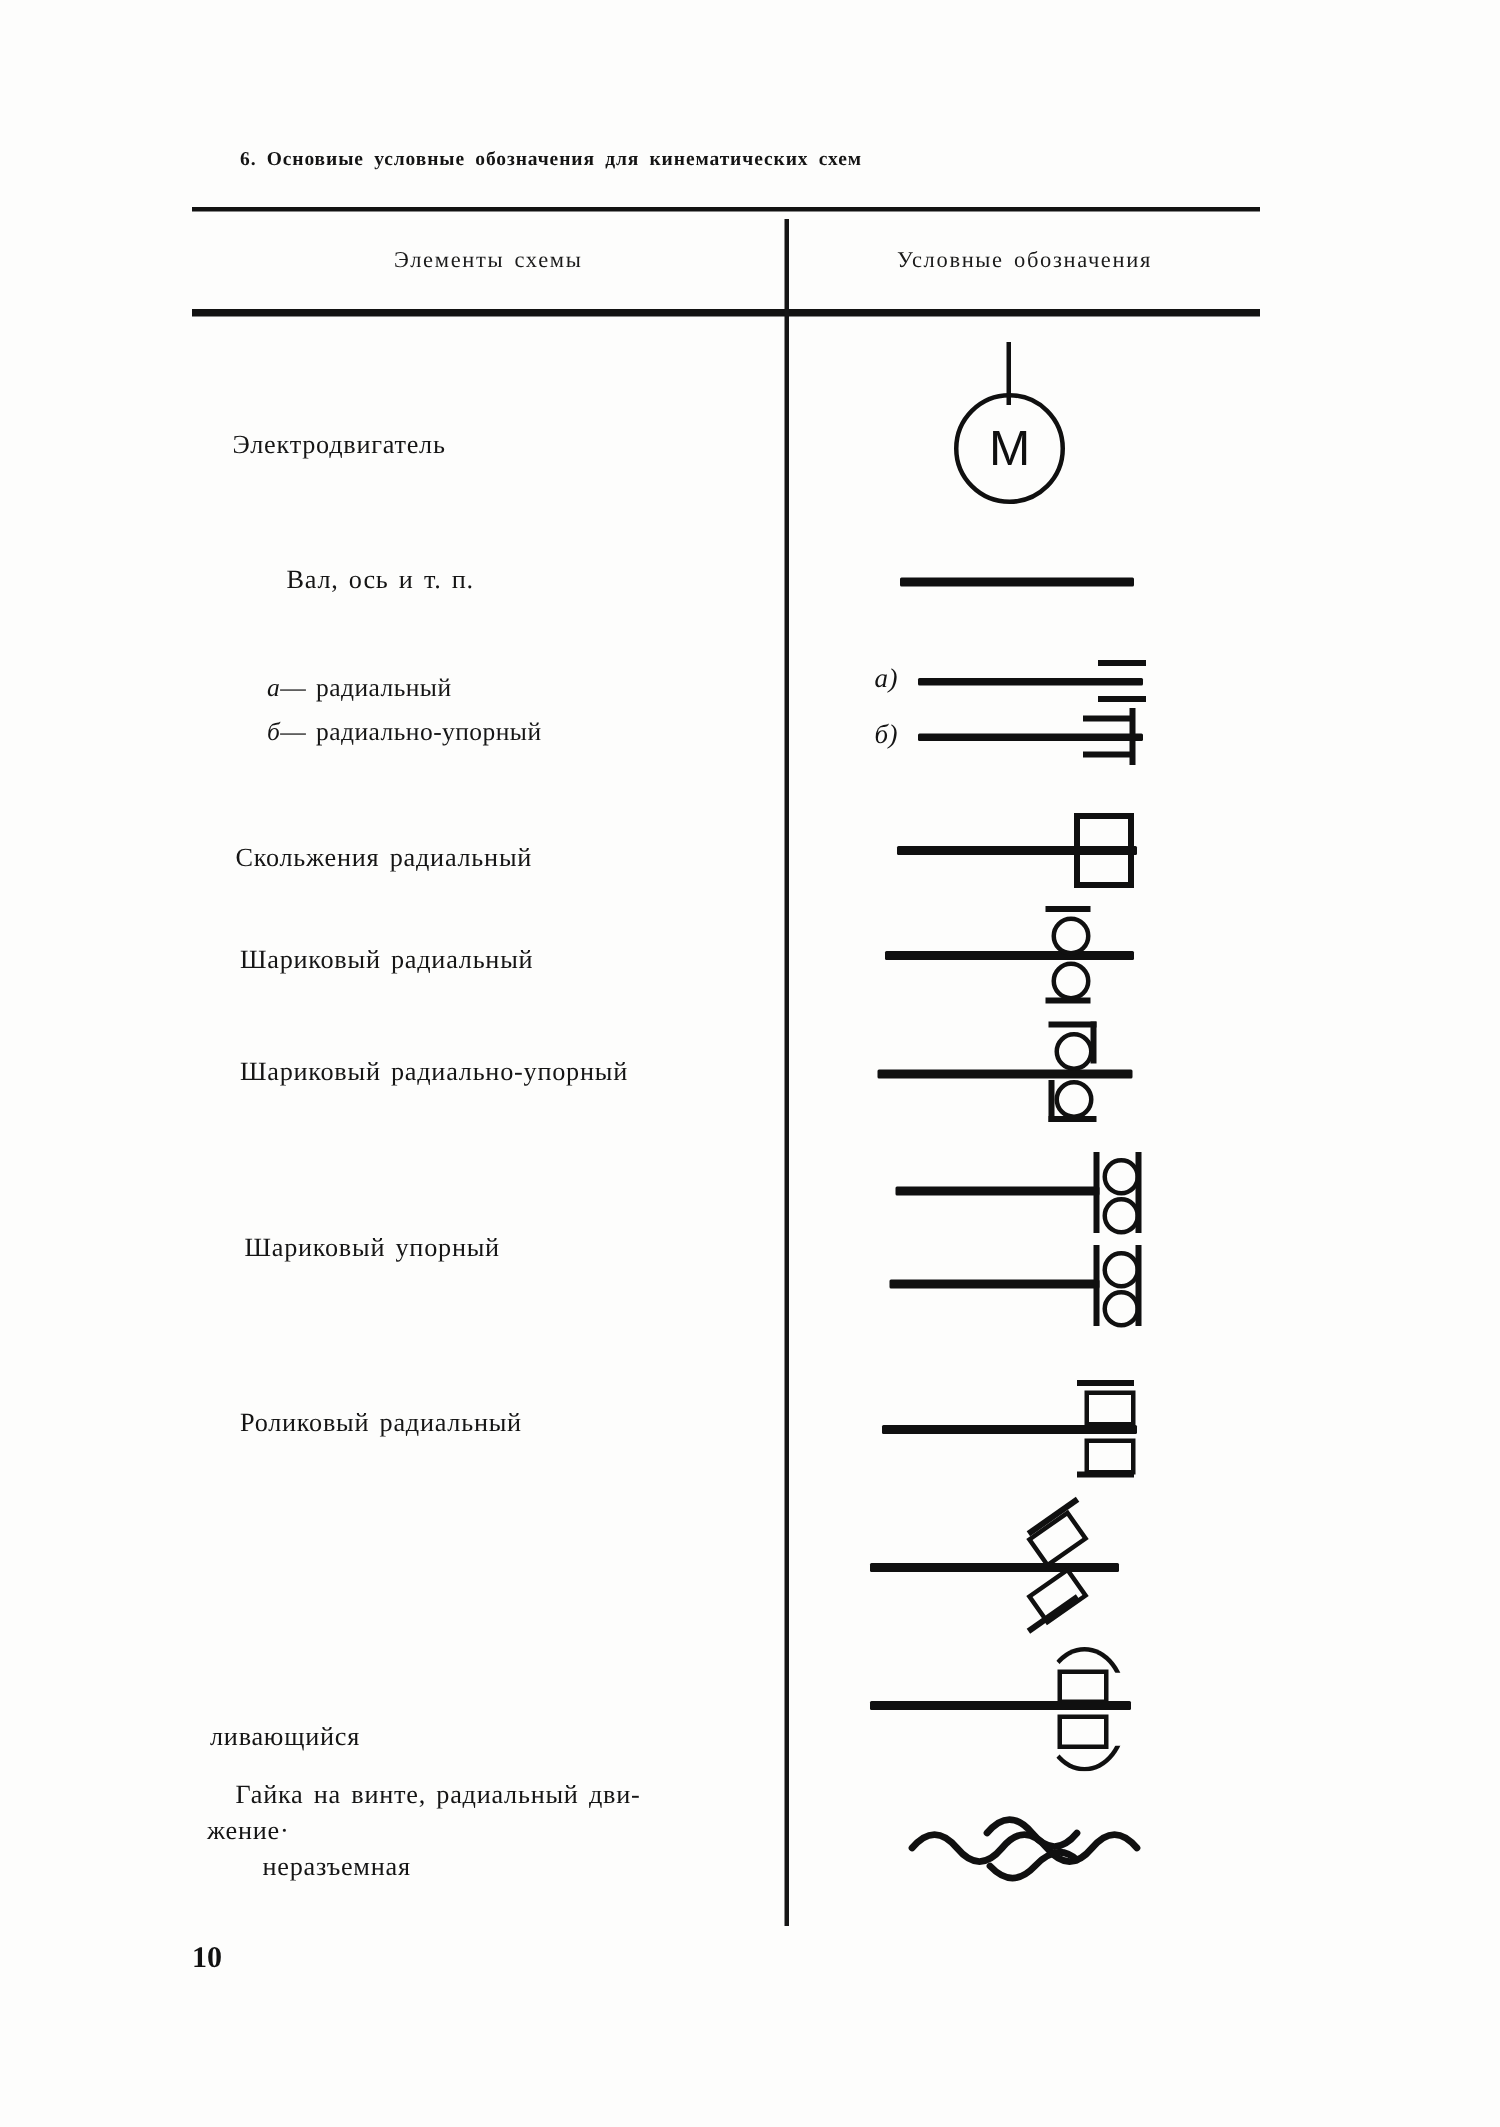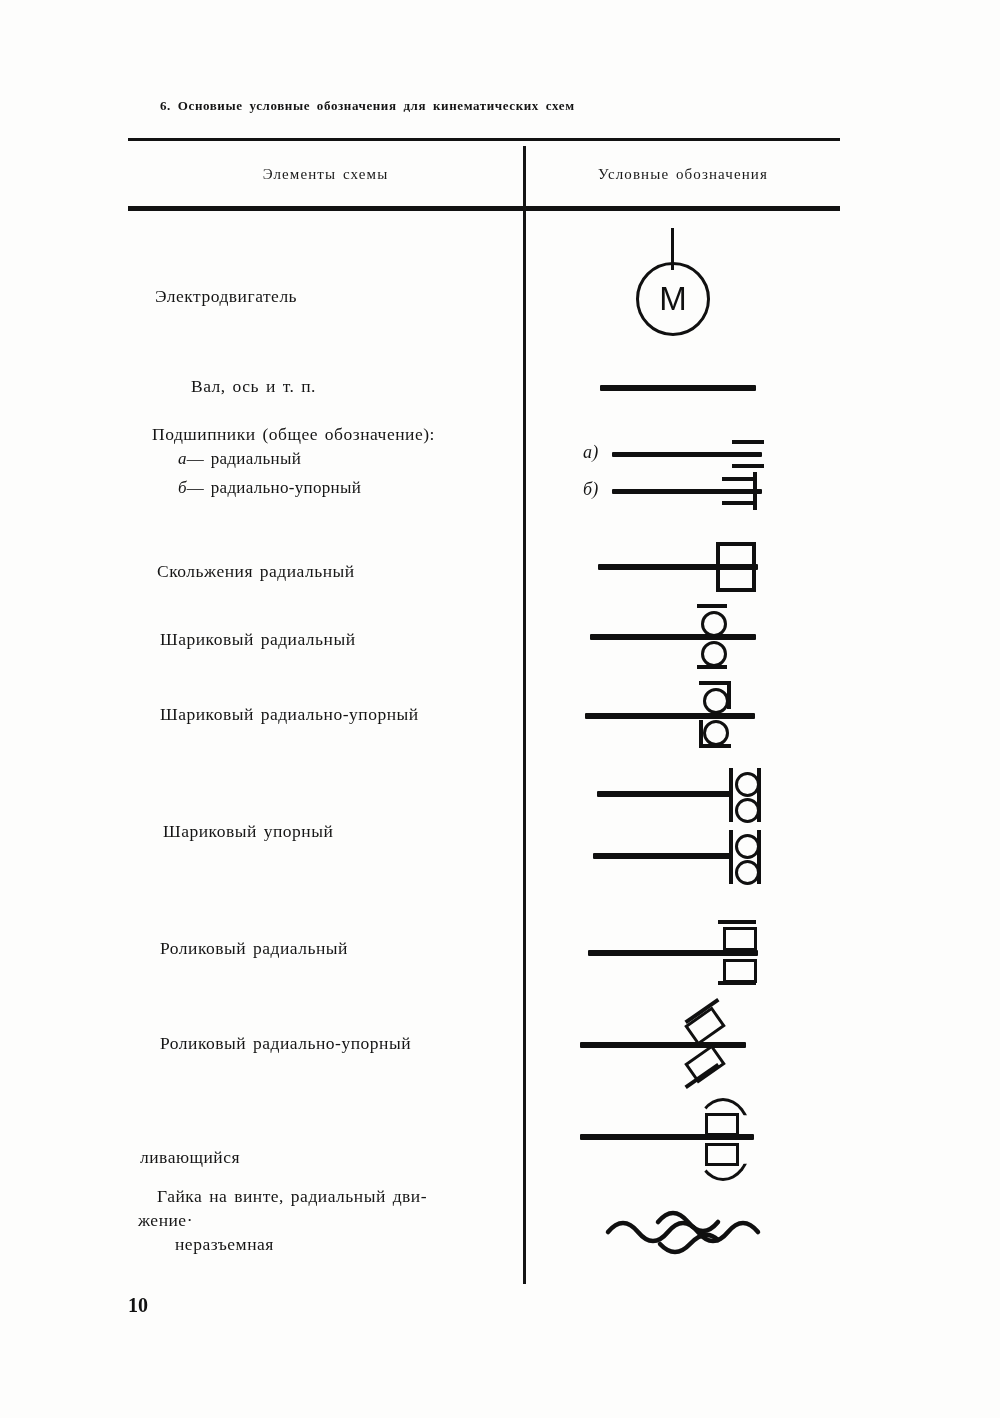--- a/index.html
+++ b/index.html
@@ -153,21 +153,20 @@
     <div class="motor-circle" style="left:636px; top:262px;"></div>
     <div id="motor-letter" style="left:636px; top:262px;">M</div>
   </div>
 
   <div class="label" style="left:179px; top:375px;margin-left:12px;">Вал, ось и т. п.</div>
 
   <div class="sym">
     <div class="shaft" style="left:600px; top:385px; width:156px;"></div>
   </div>
 
-  <div class="label" style="left:152px; top:423px;">Подшипники (общее обозначение):</div>
 
   <div class="label sub" style="left:178px; top:448px;">
     <span class="it">а</span><span>—</span>
     <span>радиальный</span>
   </div>
 
   <div class="label sub" style="left:178px; top:477px;">
     <span class="it">б</span><span>—</span>
     <span>радиально-упорный</span>
   </div>
@@ -246,21 +245,20 @@
   <div class="label" style="left:160px; top:937px;">Роликовый радиальный</div>
 
   <div class="sym">
     <div class="shaft" style="left:588px; top:950px; width:170px;"></div>
     <div class="rect" style="left:723px; top:927px; width:28px; height:18px;"></div>
     <div class="bar" style="left:718px; top:920px; width:38px; height:4px;"></div>
     <div class="rect" style="left:723px; top:959px; width:28px; height:18px;"></div>
     <div class="bar" style="left:718px; top:981px; width:38px; height:4px;"></div>
   </div>
 
-  <div class="label" style="left:160px; top:1032px;">Роликовый радиально-упорный</div>
 
   <div class="sym">
     <div class="shaft" style="left:580px; top:1042px; width:166px;"></div>
 
     <div class="rect" style="left:688px; top:1014px; width:28px; height:18px;
                 transform: rotate(-35deg); transform-origin: center;"></div>
     <div class="bar" style="left:682px; top:1009px; width:40px; height:4px;
                 transform: rotate(-35deg); transform-origin: center;"></div>
 
     <div class="rect" style="left:688px; top:1052px; width:28px; height:18px;

